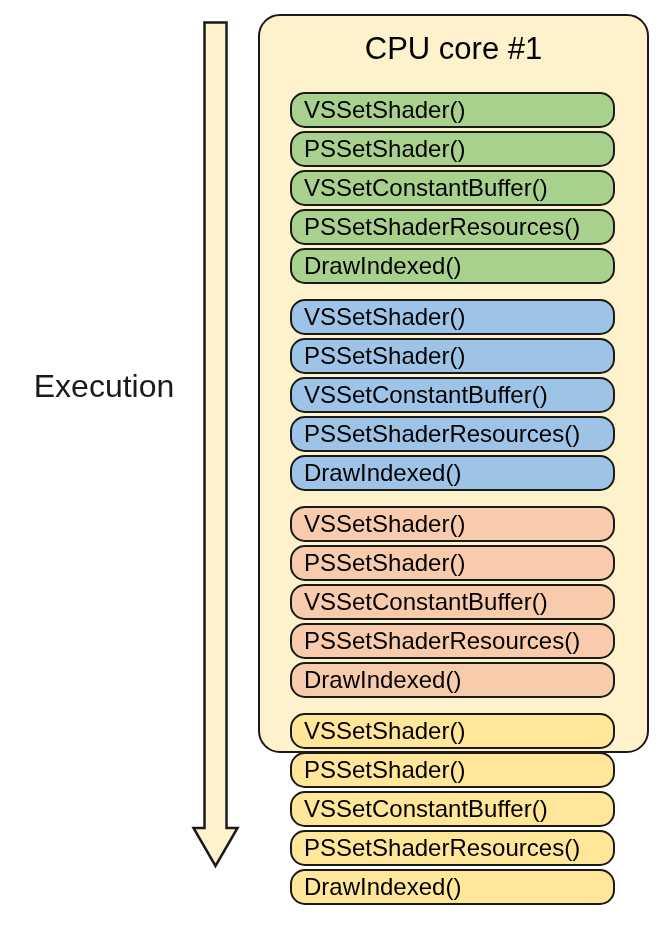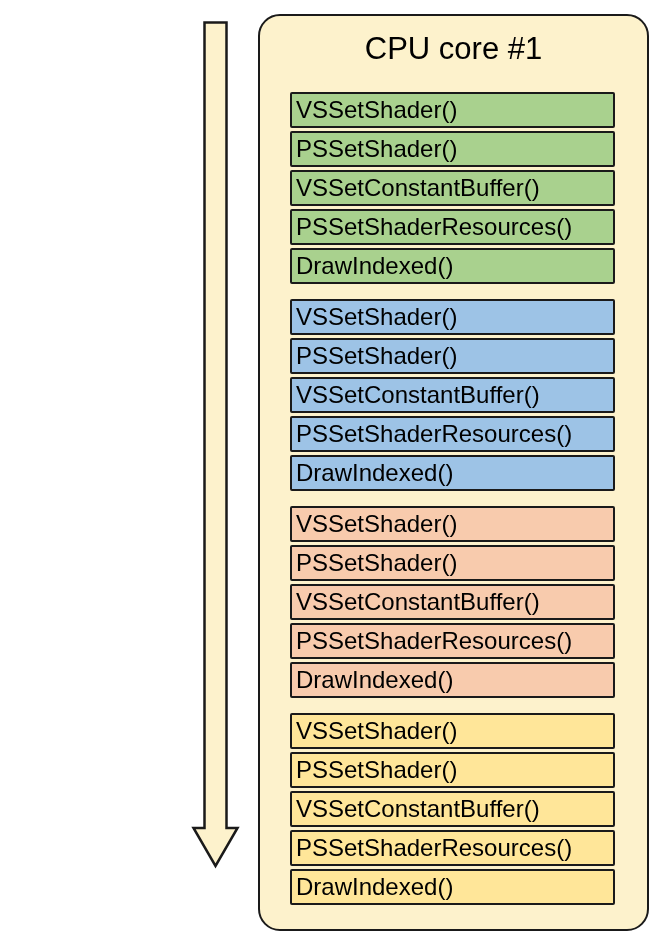--- a/index.html
+++ b/index.html
@@ -29,21 +29,21 @@
   .arrow {
     position: absolute;
     left: 190px;
     top: 21px;
   }
   .cpu-box {
     position: absolute;
     left: 258px;
     top: 14px;
     width: 391px;
-    height: 917px;
+    height: 739px;
     box-sizing: border-box;
     background: #FDF2CC;
     border: 2.5px solid #1a1a1a;
     border-radius: 22px;
   }
   .cpu-title {
     text-align: center;
     font-size: 31px;
     line-height: 40px;
     padding-top: 13px;
@@ -60,35 +60,36 @@
   }
   .group {
     display: flex;
     flex-direction: column;
     gap: 3px;
   }
   .row {
     height: 36px;
     box-sizing: border-box;
     border: 2px solid #1a1a1a;
-    border-radius: 2px;
-    padding-left: 4px;
+    border-radius: 15px;
+    padding-left: 12px;
     display: flex;
     align-items: center;
     font-size: 24px;
     color: #000000;
     white-space: nowrap;
   }
 </style>
 </head>
 <body>
 
 <div class="canvas">
 
   <div class="exec-label">
+    <div>Execution</div>
   </div>
 
   <svg class="arrow" width="50" height="848" viewBox="0 0 50 848">
     <path d="M14.5 1.5 H36.5 V807 H47.5 L25.5 845 L3.5 807 H14.5 Z" fill="#FDF2CC" stroke="#1a1a1a" stroke-width="2.5" stroke-linejoin="miter"></path>
   </svg>
 
   <div class="cpu-box">
     <div class="cpu-title">CPU core #1</div>
 
     <div class="groups">

